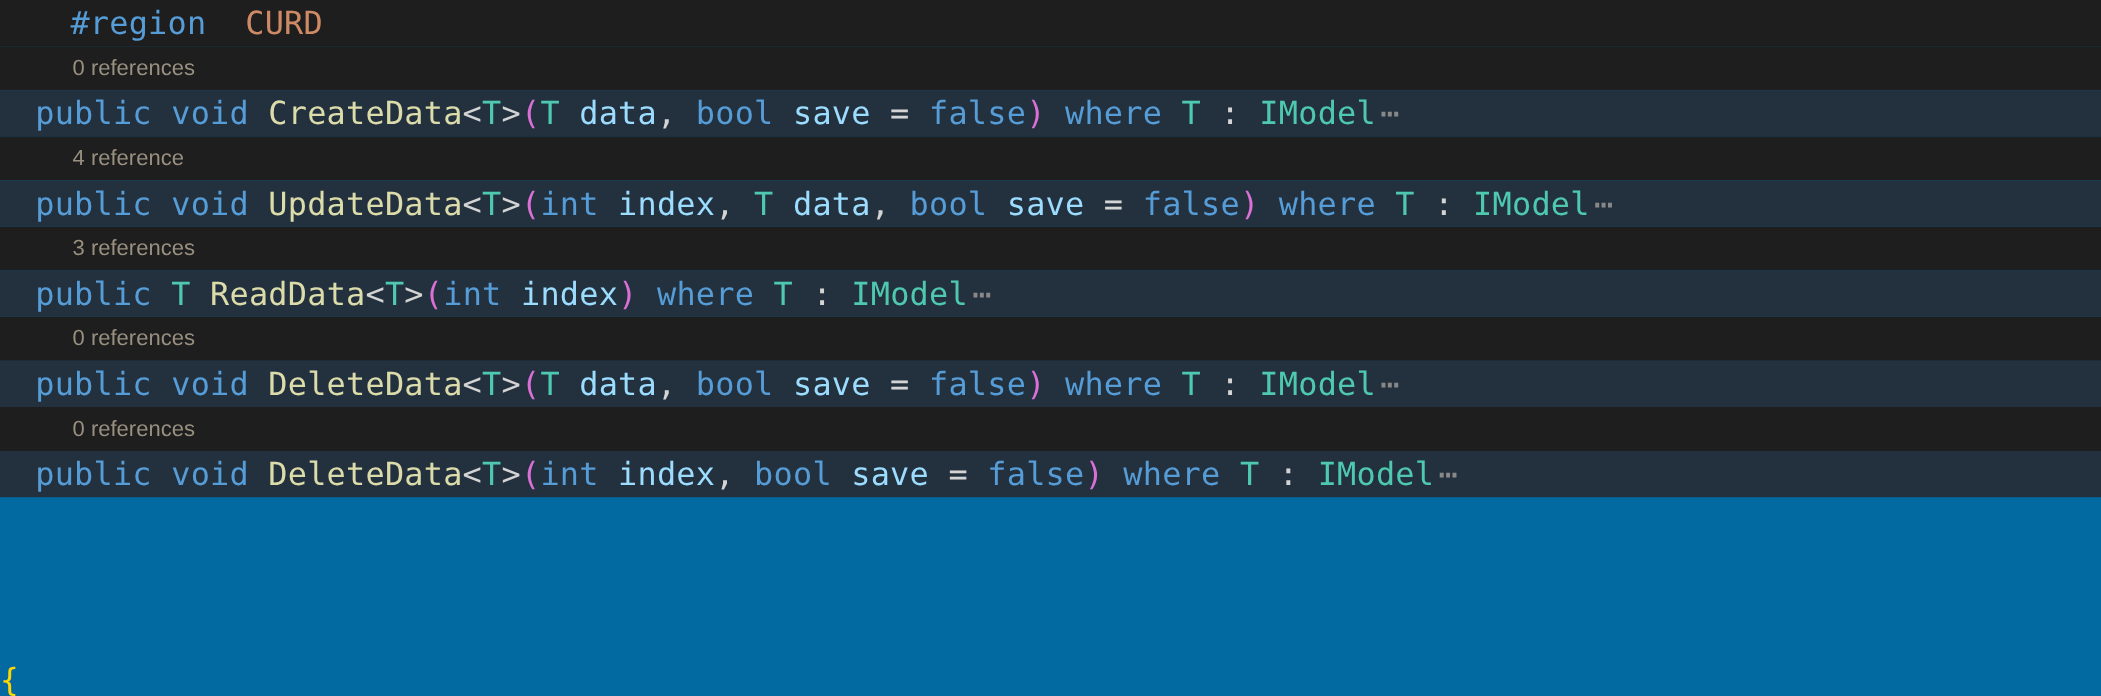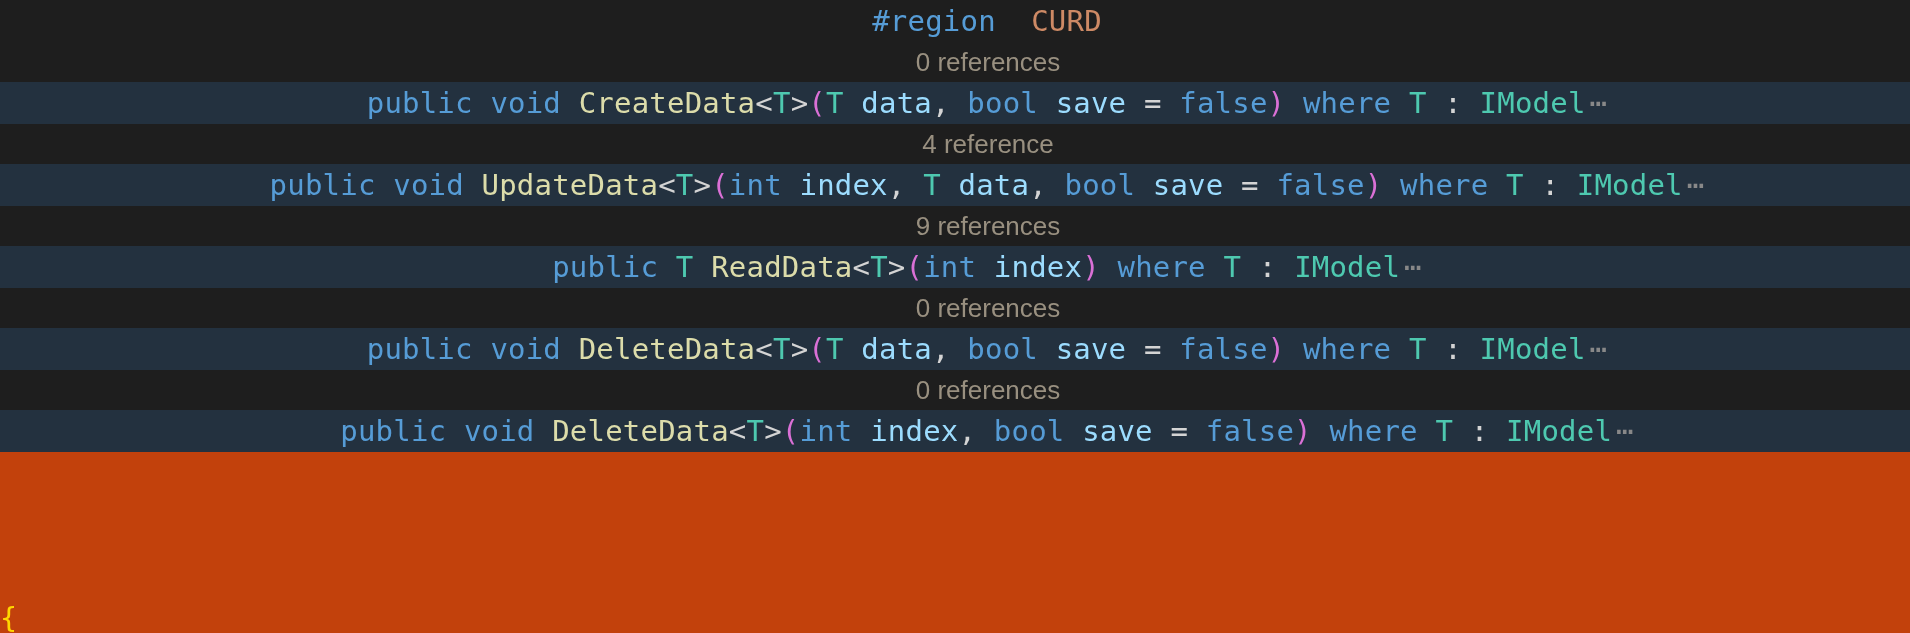--- a/index.html
+++ b/index.html
@@ -11,57 +11,57 @@
     width: 1910px;
     height: 633px;
     overflow: hidden;
     font-family: "DejaVu Sans Mono", monospace;
   }
 
   #editor {
     position: relative;
     width: 1910px;
     height: 633px;
-    background: #c2410c;
-    text-align: center;
+    background: #0369a1;
   }
 
   
   .row {
     position: relative;
     width: 1910px;
     box-sizing: border-box;
     white-space: pre;
   }
 
   
   .row.codelens {
     height: 40px;
     line-height: 40px;
     background: #1E1E1E;
     font-family: "Liberation Sans", sans-serif;
-    font-size: 26px;
+    font-size: 20px;
     color: #999080;
     padding-left: 66px;
   }
 
   
   .row.code {
     height: 42px;
     line-height: 42px;
     font-family: "DejaVu Sans Mono", monospace;
     font-size: 29px;
     letter-spacing: 0.2px;
     padding-left: 64px;
     background: #1E1E1E;
   }
 
   
   .row.code.folded {
     background: #23313F;
+    padding-left: 32px;
   }
 
   
   .t-kw       { color: #569CD6; }  
   .t-method   { color: #DCDCAA; }  
   .t-type     { color: #4EC9B0; }  
   .t-param    { color: #9CDCFE; }  
   .t-plain    { color: #D4D4D4; }  
   .t-angle    { color: #D4D4D4; }  
   .t-paren    { color: #DA70D6; }  
@@ -94,21 +94,21 @@
 </head>
 <body>
 
 <div id="editor">
   <div id="lines">
       <div class="row code"><span class="t-pp">#region</span><span class="t-plain">  </span><span class="t-ppname">CURD</span></div>
       <div class="row codelens"><span>0 references</span></div>
       <div class="row code folded"><span class="t-kw">public</span><span class="t-plain"> </span><span class="t-kw">void</span><span class="t-plain"> </span><span class="t-method">CreateData</span><span class="t-angle">&lt;</span><span class="t-type">T</span><span class="t-angle">&gt;</span><span class="t-paren">(</span><span class="t-type">T</span><span class="t-plain"> </span><span class="t-param">data</span><span class="t-comma">,</span><span class="t-plain"> </span><span class="t-kw">bool</span><span class="t-plain"> </span><span class="t-param">save</span><span class="t-plain"> </span><span class="t-plain">=</span><span class="t-plain"> </span><span class="t-kw">false</span><span class="t-paren">)</span><span class="t-plain"> </span><span class="t-kw">where</span><span class="t-plain"> </span><span class="t-type">T</span><span class="t-plain"> </span><span class="t-colon">:</span><span class="t-plain"> </span><span class="t-type">IModel</span><span class="fold-dots">⋯</span></div>
       <div class="row codelens"><span>4 reference</span></div>
       <div class="row code folded"><span class="t-kw">public</span><span class="t-plain"> </span><span class="t-kw">void</span><span class="t-plain"> </span><span class="t-method">UpdateData</span><span class="t-angle">&lt;</span><span class="t-type">T</span><span class="t-angle">&gt;</span><span class="t-paren">(</span><span class="t-kw">int</span><span class="t-plain"> </span><span class="t-param">index</span><span class="t-comma">,</span><span class="t-plain"> </span><span class="t-type">T</span><span class="t-plain"> </span><span class="t-param">data</span><span class="t-comma">,</span><span class="t-plain"> </span><span class="t-kw">bool</span><span class="t-plain"> </span><span class="t-param">save</span><span class="t-plain"> </span><span class="t-plain">=</span><span class="t-plain"> </span><span class="t-kw">false</span><span class="t-paren">)</span><span class="t-plain"> </span><span class="t-kw">where</span><span class="t-plain"> </span><span class="t-type">T</span><span class="t-plain"> </span><span class="t-colon">:</span><span class="t-plain"> </span><span class="t-type">IModel</span><span class="fold-dots">⋯</span></div>
-      <div class="row codelens"><span>9 references</span></div>
+      <div class="row codelens"><span>3 references</span></div>
       <div class="row code folded"><span class="t-kw">public</span><span class="t-plain"> </span><span class="t-type">T</span><span class="t-plain"> </span><span class="t-method">ReadData</span><span class="t-angle">&lt;</span><span class="t-type">T</span><span class="t-angle">&gt;</span><span class="t-paren">(</span><span class="t-kw">int</span><span class="t-plain"> </span><span class="t-param">index</span><span class="t-paren">)</span><span class="t-plain"> </span><span class="t-kw">where</span><span class="t-plain"> </span><span class="t-type">T</span><span class="t-plain"> </span><span class="t-colon">:</span><span class="t-plain"> </span><span class="t-type">IModel</span><span class="fold-dots">⋯</span></div>
       <div class="row codelens"><span>0 references</span></div>
       <div class="row code folded"><span class="t-kw">public</span><span class="t-plain"> </span><span class="t-kw">void</span><span class="t-plain"> </span><span class="t-method">DeleteData</span><span class="t-angle">&lt;</span><span class="t-type">T</span><span class="t-angle">&gt;</span><span class="t-paren">(</span><span class="t-type">T</span><span class="t-plain"> </span><span class="t-param">data</span><span class="t-comma">,</span><span class="t-plain"> </span><span class="t-kw">bool</span><span class="t-plain"> </span><span class="t-param">save</span><span class="t-plain"> </span><span class="t-plain">=</span><span class="t-plain"> </span><span class="t-kw">false</span><span class="t-paren">)</span><span class="t-plain"> </span><span class="t-kw">where</span><span class="t-plain"> </span><span class="t-type">T</span><span class="t-plain"> </span><span class="t-colon">:</span><span class="t-plain"> </span><span class="t-type">IModel</span><span class="fold-dots">⋯</span></div>
       <div class="row codelens"><span>0 references</span></div>
       <div class="row code folded"><span class="t-kw">public</span><span class="t-plain"> </span><span class="t-kw">void</span><span class="t-plain"> </span><span class="t-method">DeleteData</span><span class="t-angle">&lt;</span><span class="t-type">T</span><span class="t-angle">&gt;</span><span class="t-paren">(</span><span class="t-kw">int</span><span class="t-plain"> </span><span class="t-param">index</span><span class="t-comma">,</span><span class="t-plain"> </span><span class="t-kw">bool</span><span class="t-plain"> </span><span class="t-param">save</span><span class="t-plain"> </span><span class="t-plain">=</span><span class="t-plain"> </span><span class="t-kw">false</span><span class="t-paren">)</span><span class="t-plain"> </span><span class="t-kw">where</span><span class="t-plain"> </span><span class="t-type">T</span><span class="t-plain"> </span><span class="t-colon">:</span><span class="t-plain"> </span><span class="t-type">IModel</span><span class="fold-dots">⋯</span></div>
     </div>
   <div id="bottom-bracket">{</div>
 </div>
 
 </body></html>

